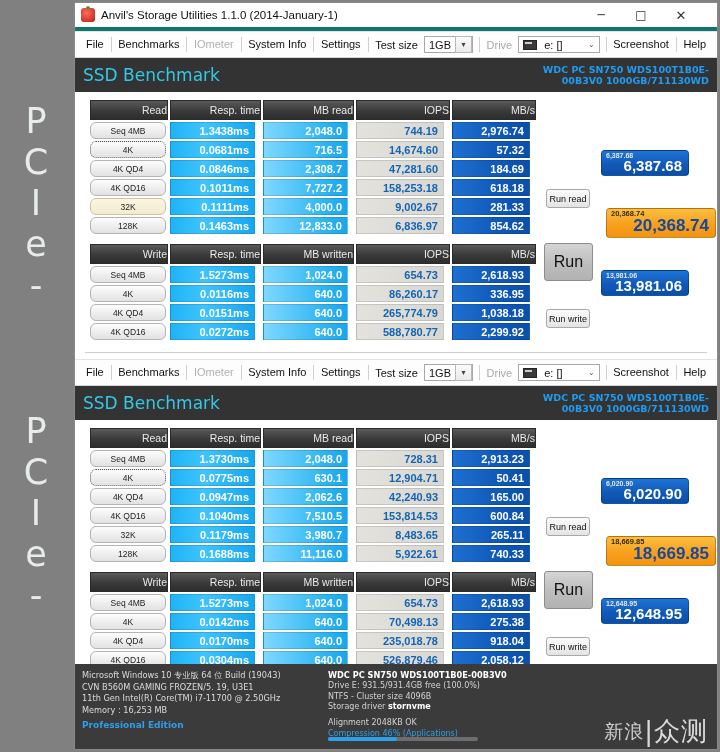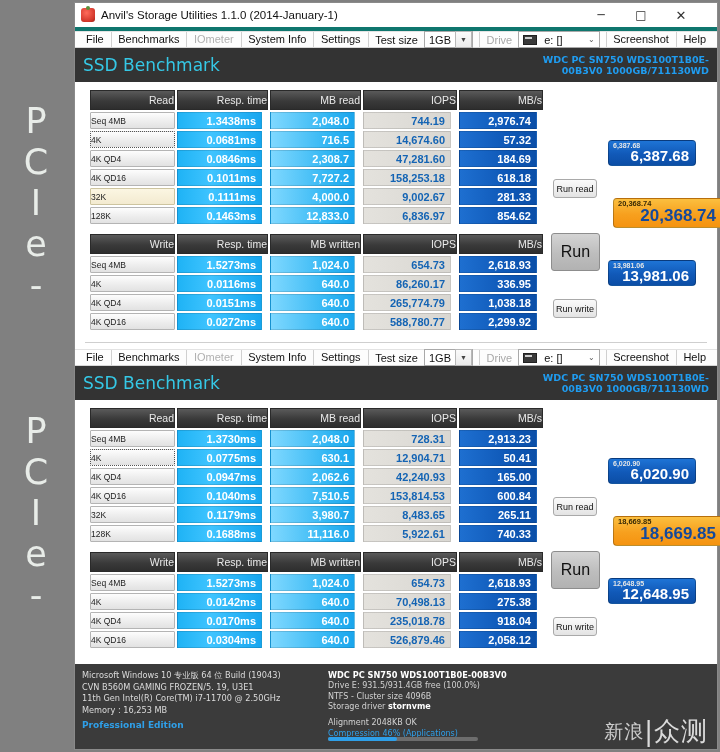--- a/index.html
+++ b/index.html
@@ -49,21 +49,21 @@
   .titletext{font-size:11.5px;color:#111;white-space:nowrap;}
   .winbtns{margin-left:auto;display:flex;height:28px;}
   .winbtn{
     width:40px;height:28px;display:flex;align-items:center;justify-content:center;
     font-size:12px;color:#333;font-family:"DejaVu Sans",sans-serif;
   }
   .winbtn.close{font-size:13px;}
 
   
   .menubar{
-    height:17px;display:flex;align-items:center;
+    height:27px;display:flex;align-items:center;
     background:#fdfdfd;border-top:1px solid #e3e3e3;border-bottom:1px solid #d7d7d7;
     padding:0 4px;box-sizing:border-box;font-size:11px;color:#111;
   }
   .mi{padding:0 7px;line-height:21px;white-space:nowrap;}
   .mi.disabled{color:#b0b0b0;}
   .sep{width:1px;height:15px;background:#d0d0d0;}
   .lbl{padding:0 6px 0 7px;white-space:nowrap;}
   .lbl.dim{color:#a8a8a8;}
   .combo{
     display:flex;align-items:center;height:17px;border:1px solid #a9a9a9;
@@ -107,22 +107,22 @@
 
   table.bt{border-collapse:separate;border-spacing:2px 2px;}
   table.bt th{
     background:linear-gradient(#5a5a5a,#3a3a3a 55%,#2e2e2e);
     color:#e9e9e9;font-size:10.5px;font-weight:normal;
     text-align:right;padding:2px 0 2px 4px;height:14px;
     border:1px solid #2a2a2a;
   }
   table.bt td{padding:0;}
   .rowlbl{
-    width:85px;height:17px;line-height:16px;text-align:left;
-    font-size:8.5px;color:#222;border:1px solid #b4b4b4;border-radius:1px;
+    width:76px;height:17px;line-height:16px;text-align:center;
+    font-size:8.5px;color:#222;border:1px solid #b4b4b4;border-radius:6px;
     background:linear-gradient(#fdfdfd,#ececec 60%,#e2e2e2);
     box-sizing:border-box;
   }
   .rowlbl.focus{border:1px dotted #555;}
   .rowlbl.cream{
     background:linear-gradient(#fbf6e2,#f3ead0);border-color:#cdc49f;
   }
   .c{
     height:17px;line-height:17px;text-align:right;padding-right:5px;
     font-size:11px;font-weight:bold;box-sizing:border-box;

